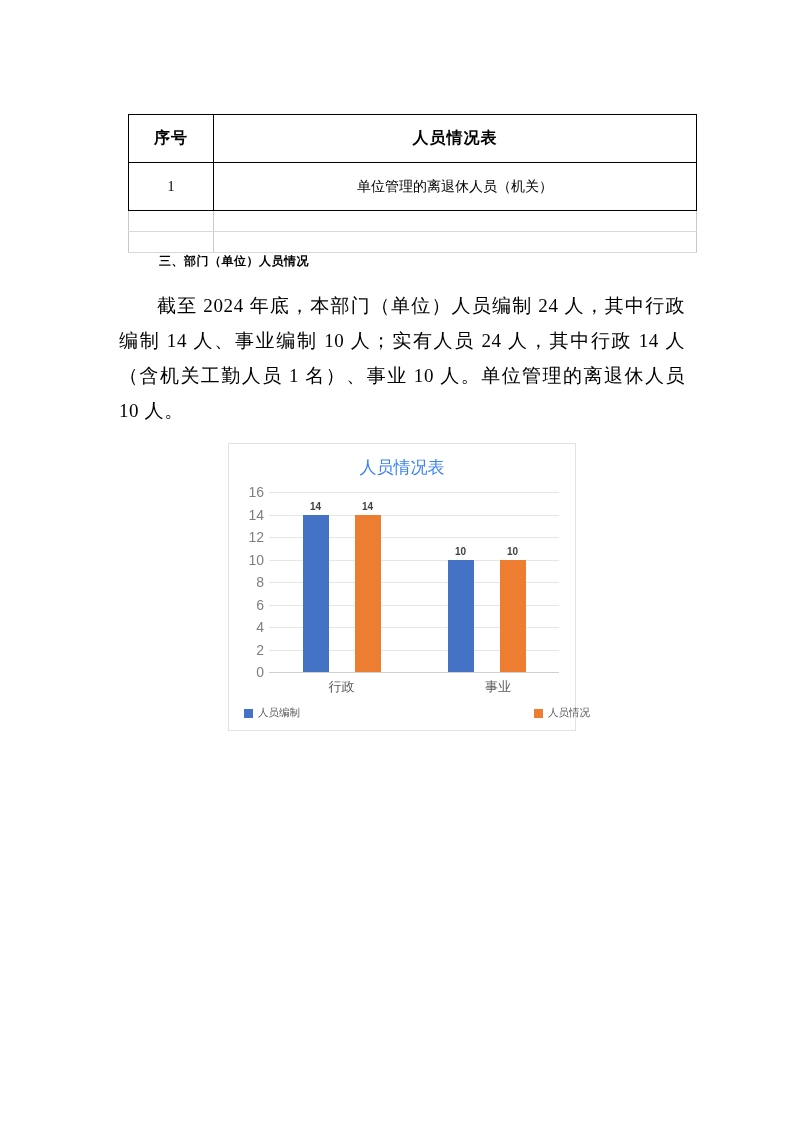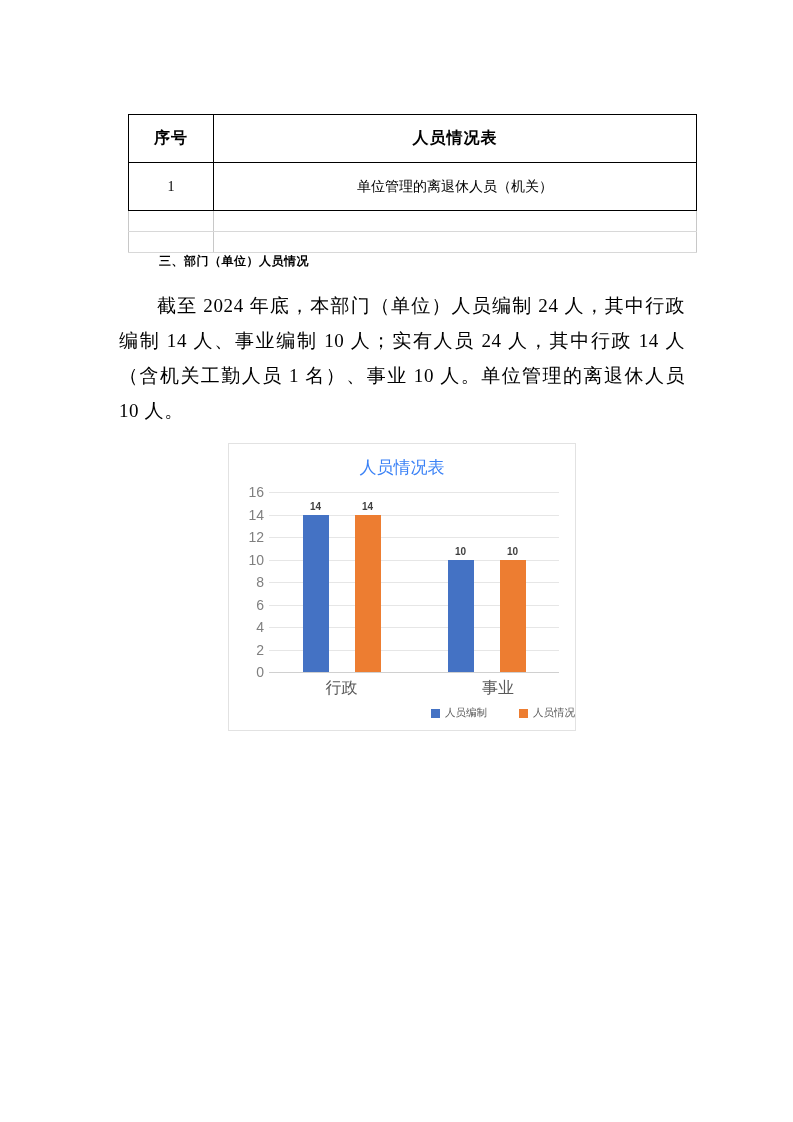--- a/index.html
+++ b/index.html
@@ -168,31 +168,31 @@
     position: absolute;
     left: 40px;
     top: 234px;
     width: 290px;
     height: 16px;
   }
   .x-label {
     position: absolute;
     transform: translateX(-50%);
     font-family: Liberation Serif, serif;
-    font-size: 16px;
+    font-size: 13px;
     color: #595959;
     white-space: nowrap;
   }
   .legend {
     position: absolute;
-    left: 0;
+    left: 15px;
     top: 262px;
     width: 100%;
     display: flex;
-    justify-content: flex-end;
+    justify-content: space-between;
     align-items: center;
     gap: 32px;
   }
   .legend-item {
     display: flex;
     align-items: center;
     gap: 5px;
   }
   .legend-swatch {
     width: 9px;

